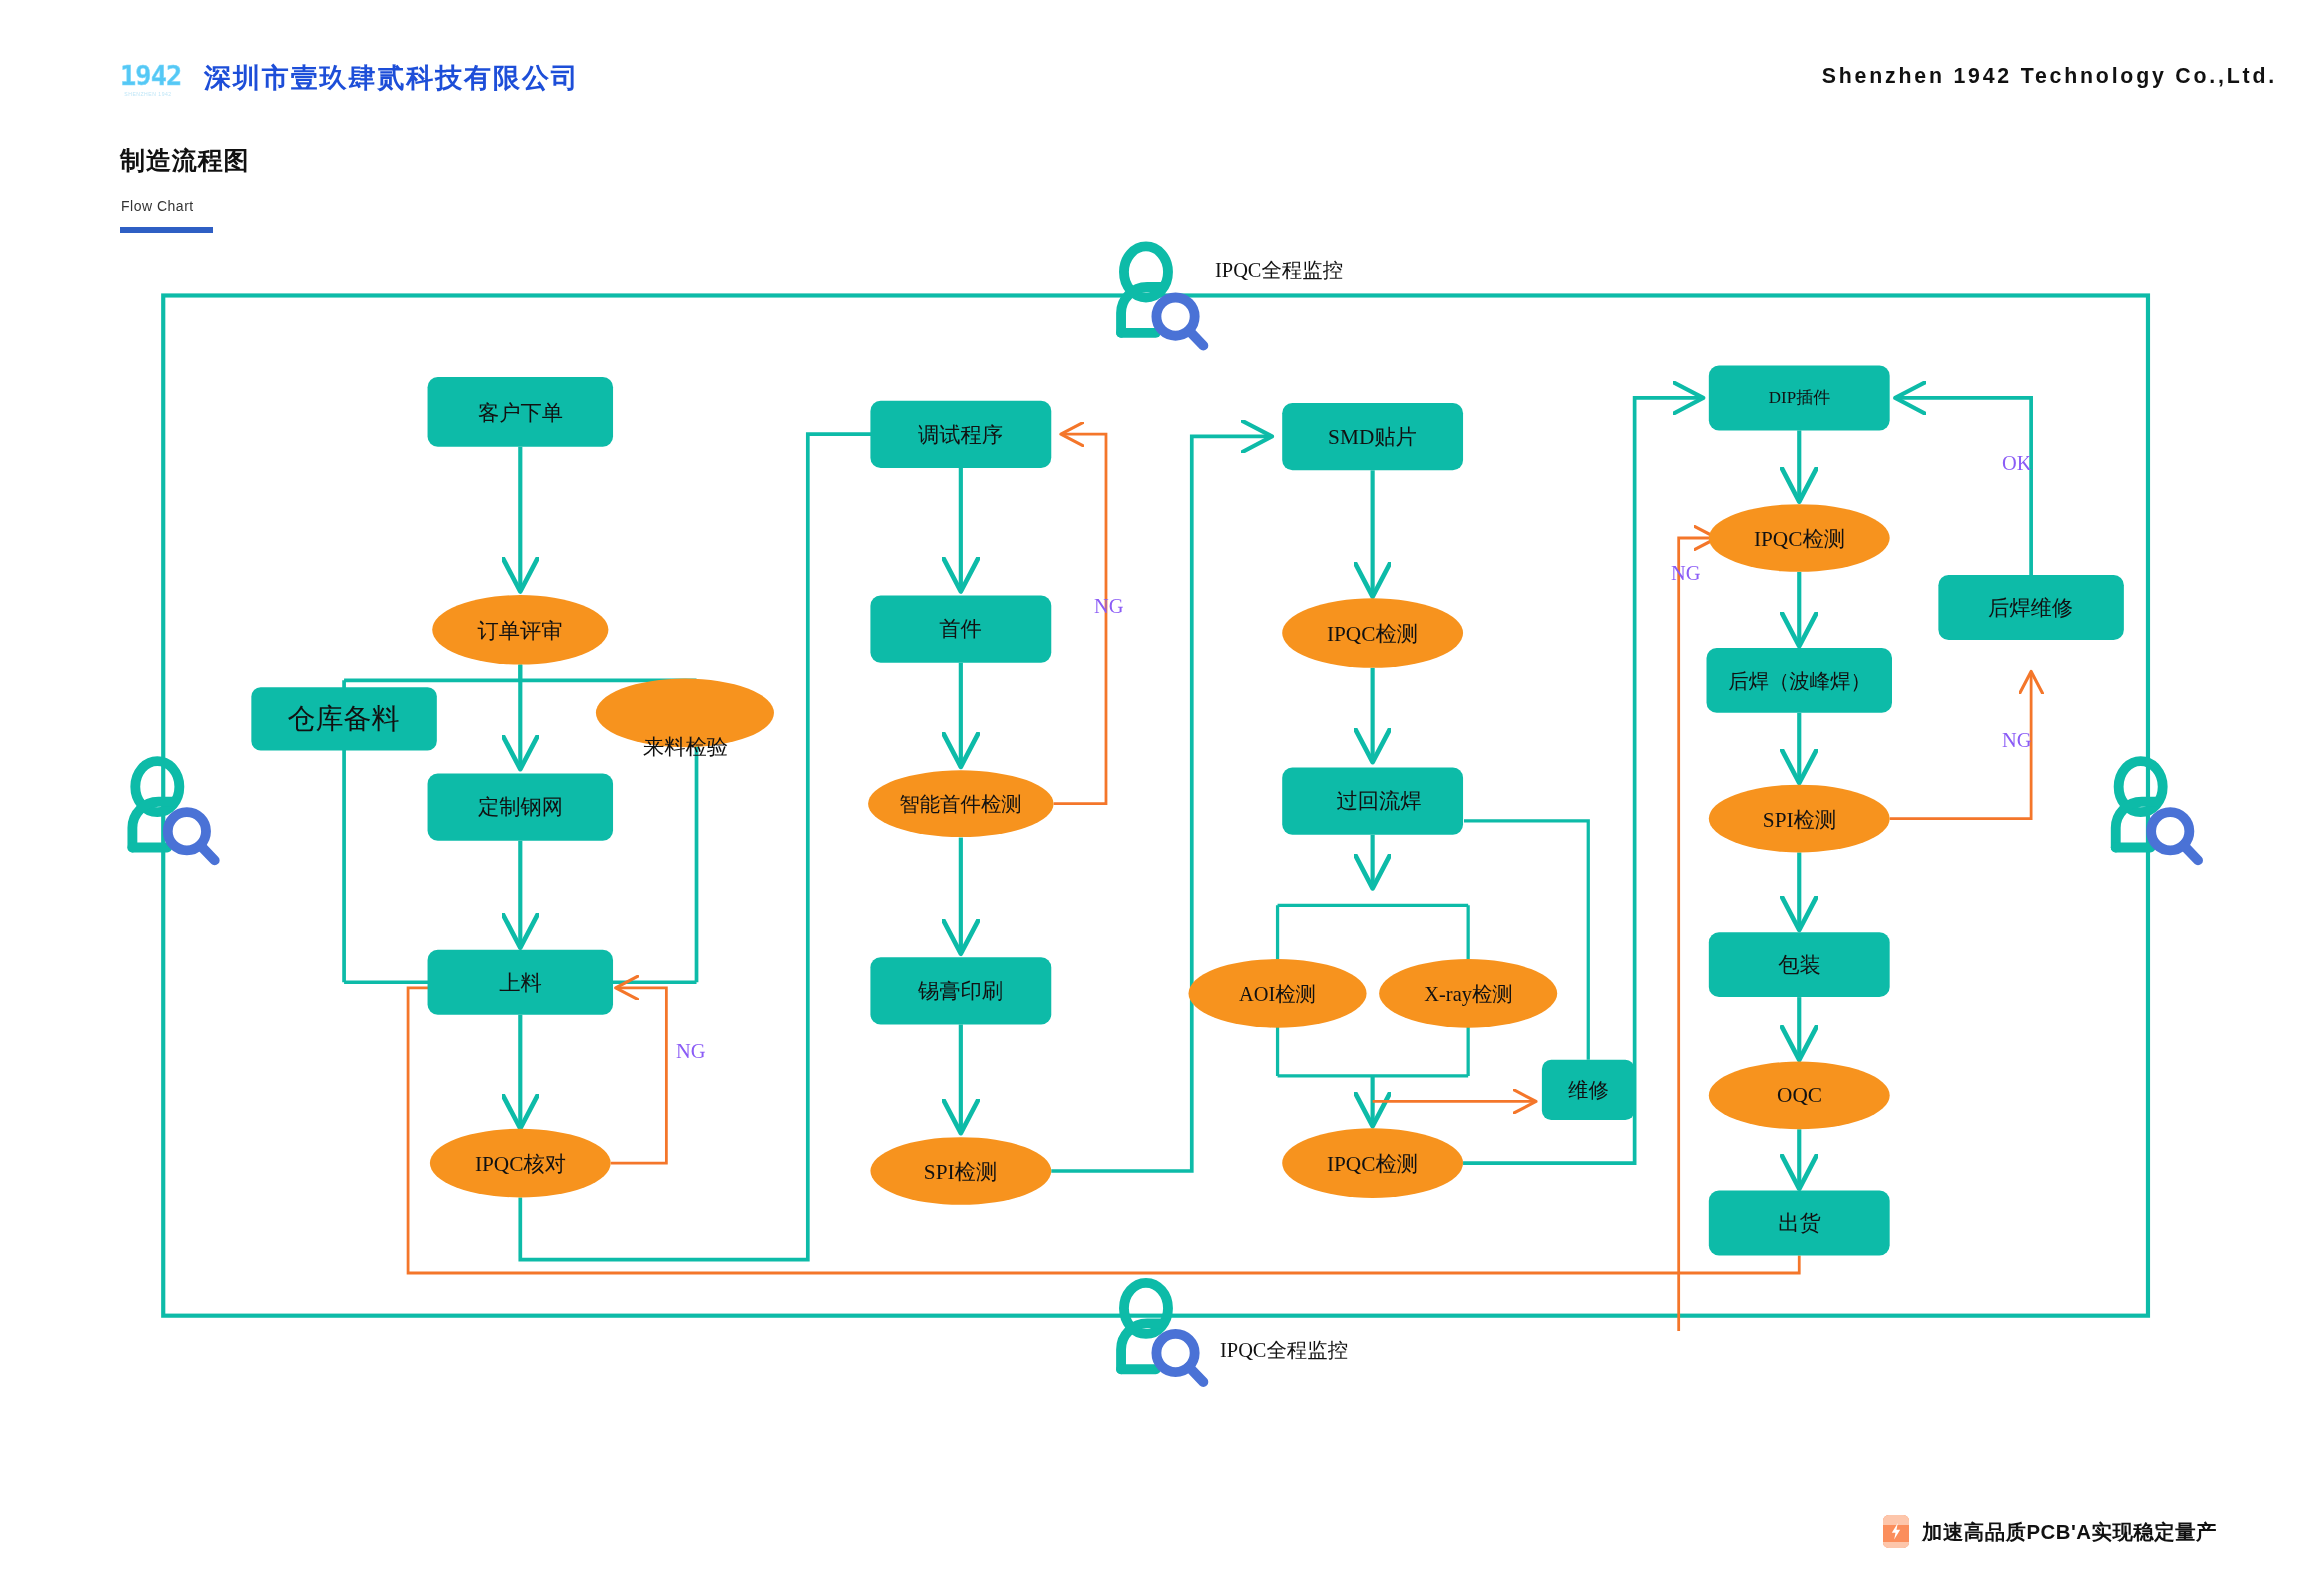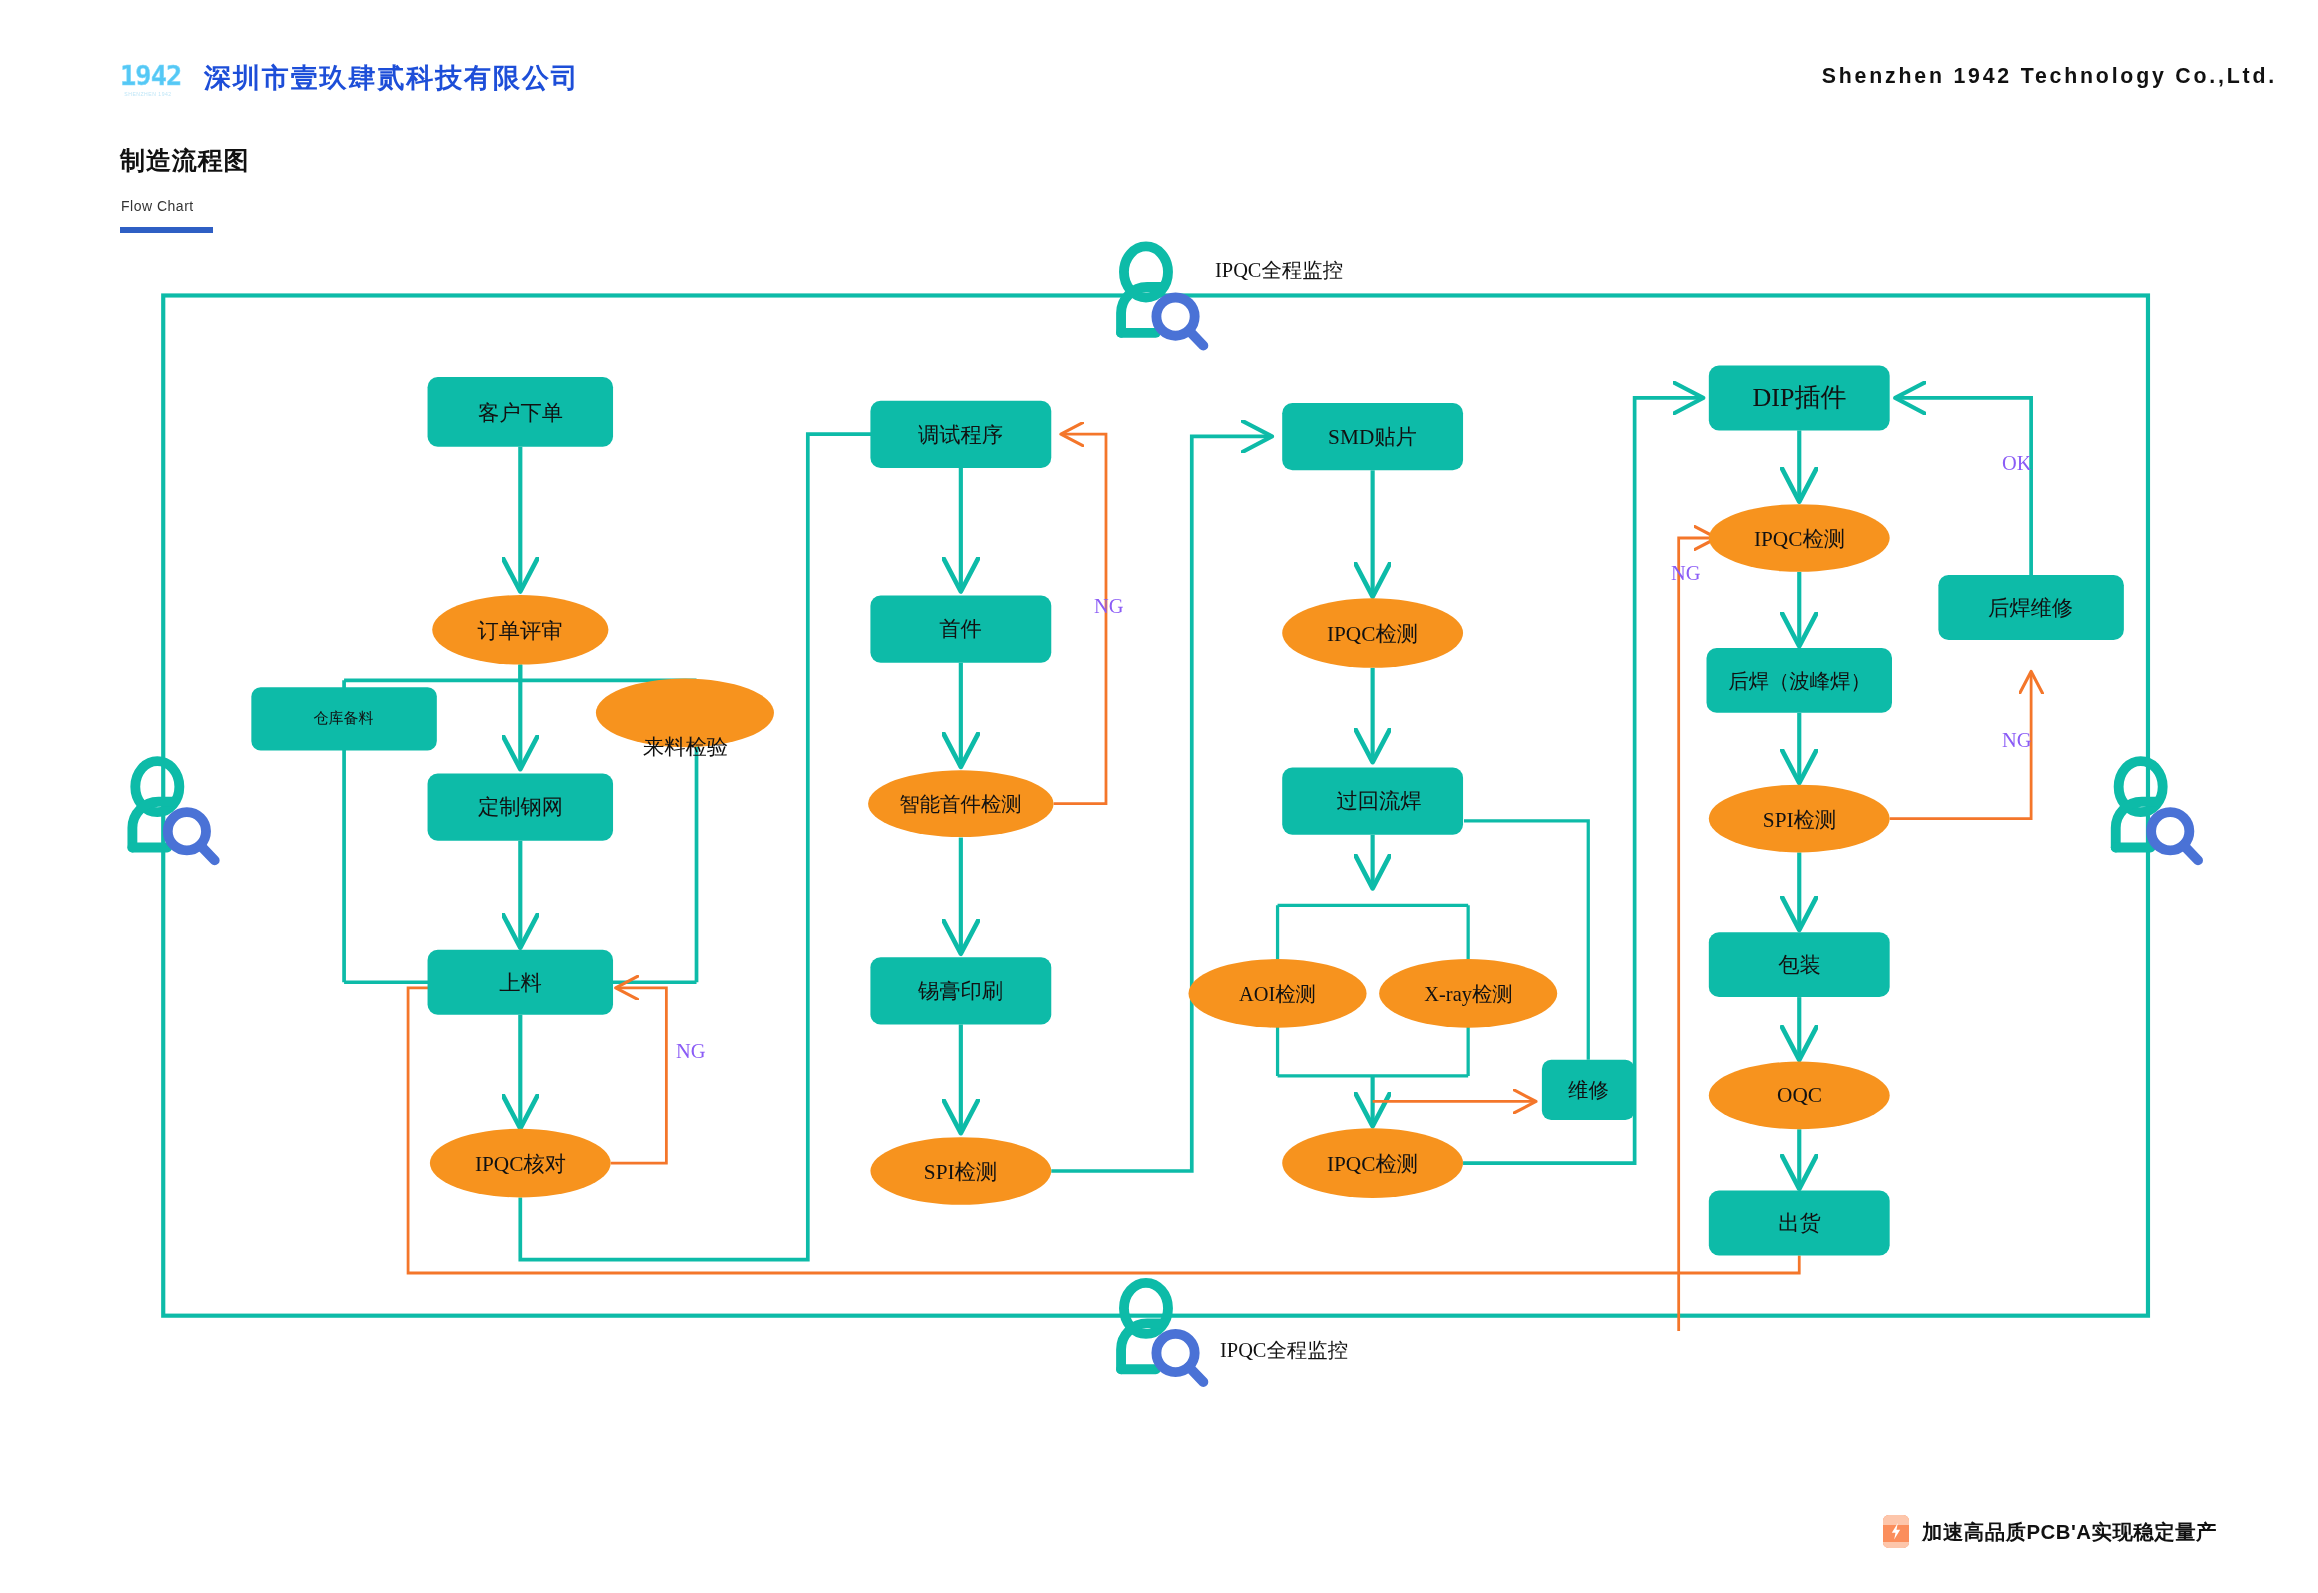--- a/index.html
+++ b/index.html
@@ -204,41 +204,41 @@
     </g>
     <g transform="translate(4545,1640) scale(1.25)" fill="none" stroke="#4A72D6" stroke-width="17" stroke-linecap="round">
       <circle cx="108" cy="122" r="33"></circle>
       <path d="M131,146 L156,172"></path>
     </g>
   </g>
 </svg>
 
 <div class="nodelabel" style="left:428px;top:377px;width:185px;height:70px;font-size:21.3px;">客户下单</div>
 <div class="nodelabel" style="left:432px;top:595px;width:176px;height:70px;font-size:21.3px;">订单评审</div>
-<div class="nodelabel" style="left:251px;top:687px;width:185px;height:63px;font-size:15px;">仓库备料</div>
+<div class="nodelabel" style="left:251px;top:687px;width:185px;height:63px;font-size:28px;">仓库备料</div>
 <div class="nodelabel" style="left:596px;top:712px;width:179px;height:69px;font-size:21.3px;">来料检验</div>
 <div class="nodelabel" style="left:428px;top:773px;width:185px;height:67px;font-size:21.3px;">定制钢网</div>
 <div class="nodelabel" style="left:428px;top:950px;width:185px;height:65px;font-size:21.3px;">上料</div>
 <div class="nodelabel" style="left:430px;top:1129px;width:181px;height:69px;font-size:21.3px;">IPQC核对</div>
 
 <div class="nodelabel" style="left:870px;top:401px;width:181px;height:67px;font-size:21.3px;">调试程序</div>
 <div class="nodelabel" style="left:870px;top:595px;width:181px;height:67px;font-size:21.3px;">首件</div>
 <div class="nodelabel" style="left:868px;top:770px;width:185px;height:67px;font-size:20.4px;">智能首件检测</div>
 <div class="nodelabel" style="left:870px;top:957px;width:181px;height:67px;font-size:21.3px;">锡膏印刷</div>
 <div class="nodelabel" style="left:870px;top:1137px;width:181px;height:68px;font-size:21.3px;">SPI检测</div>
 
 <div class="nodelabel" style="left:1282px;top:403px;width:181px;height:67px;font-size:21.3px;">SMD贴片</div>
 <div class="nodelabel" style="left:1282px;top:598px;width:181px;height:70px;font-size:21.3px;">IPQC检测</div>
 <div class="nodelabel" style="left:1282px;top:767px;width:144px;height:67px;font-size:21.3px;margin-left:25px;">过回流焊</div>
 <div class="nodelabel" style="left:1188px;top:959px;width:179px;height:69px;font-size:20.4px;text-align:center;">AOI检测</div>
 <div class="nodelabel" style="left:1379px;top:959px;width:179px;height:69px;font-size:20.4px;">X-ray检测</div>
 <div class="nodelabel" style="left:1542px;top:1060px;width:93px;height:60px;font-size:20.4px;">维修</div>
 <div class="nodelabel" style="left:1282px;top:1128px;width:181px;height:70px;font-size:21.3px;">IPQC检测</div>
 
-<div class="nodelabel" style="left:1709px;top:365px;width:181px;height:65px;font-size:26px;">DIP插件</div>
+<div class="nodelabel" style="left:1709px;top:365px;width:181px;height:65px;font-size:17px;">DIP插件</div>
 <div class="nodelabel" style="left:1709px;top:504px;width:181px;height:68px;font-size:21.3px;">IPQC检测</div>
 <div class="nodelabel" style="left:1707px;top:648px;width:185px;height:65px;font-size:20.4px;">后焊（波峰焊）</div>
 <div class="nodelabel" style="left:1709px;top:785px;width:181px;height:68px;font-size:21.3px;">SPI检测</div>
 <div class="nodelabel" style="left:1709px;top:932px;width:181px;height:65px;font-size:21.3px;">包装</div>
 <div class="nodelabel" style="left:1709px;top:1061px;width:181px;height:68px;font-size:21.3px;">OQC</div>
 <div class="nodelabel" style="left:1709px;top:1190px;width:181px;height:65px;font-size:21.3px;">出货</div>
 <div class="nodelabel" style="left:1938px;top:575px;width:185px;height:65px;font-size:21.3px;">后焊维修</div>
 
 <div class="edgelabel" style="left:676px;top:1040px;">NG</div>
 <div class="edgelabel" style="left:1094px;top:595px;">NG</div>

